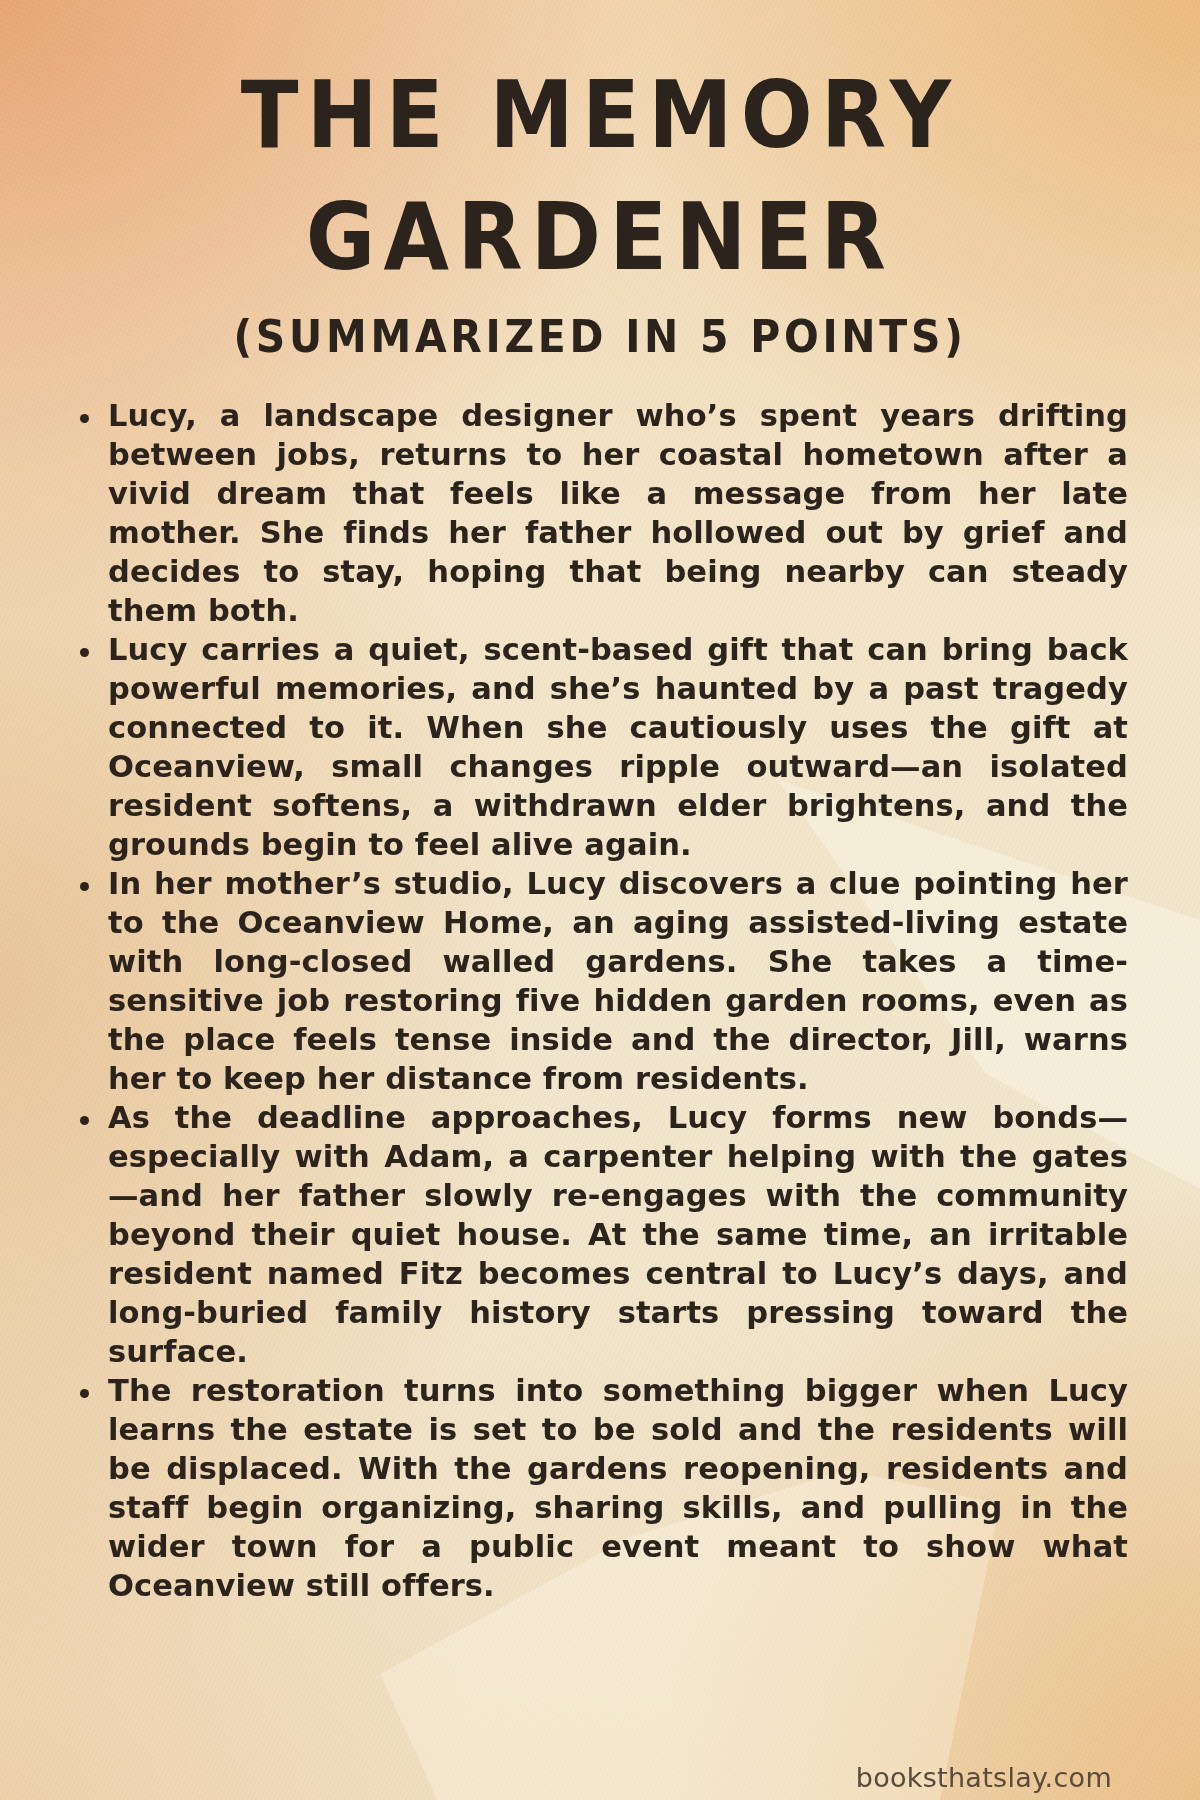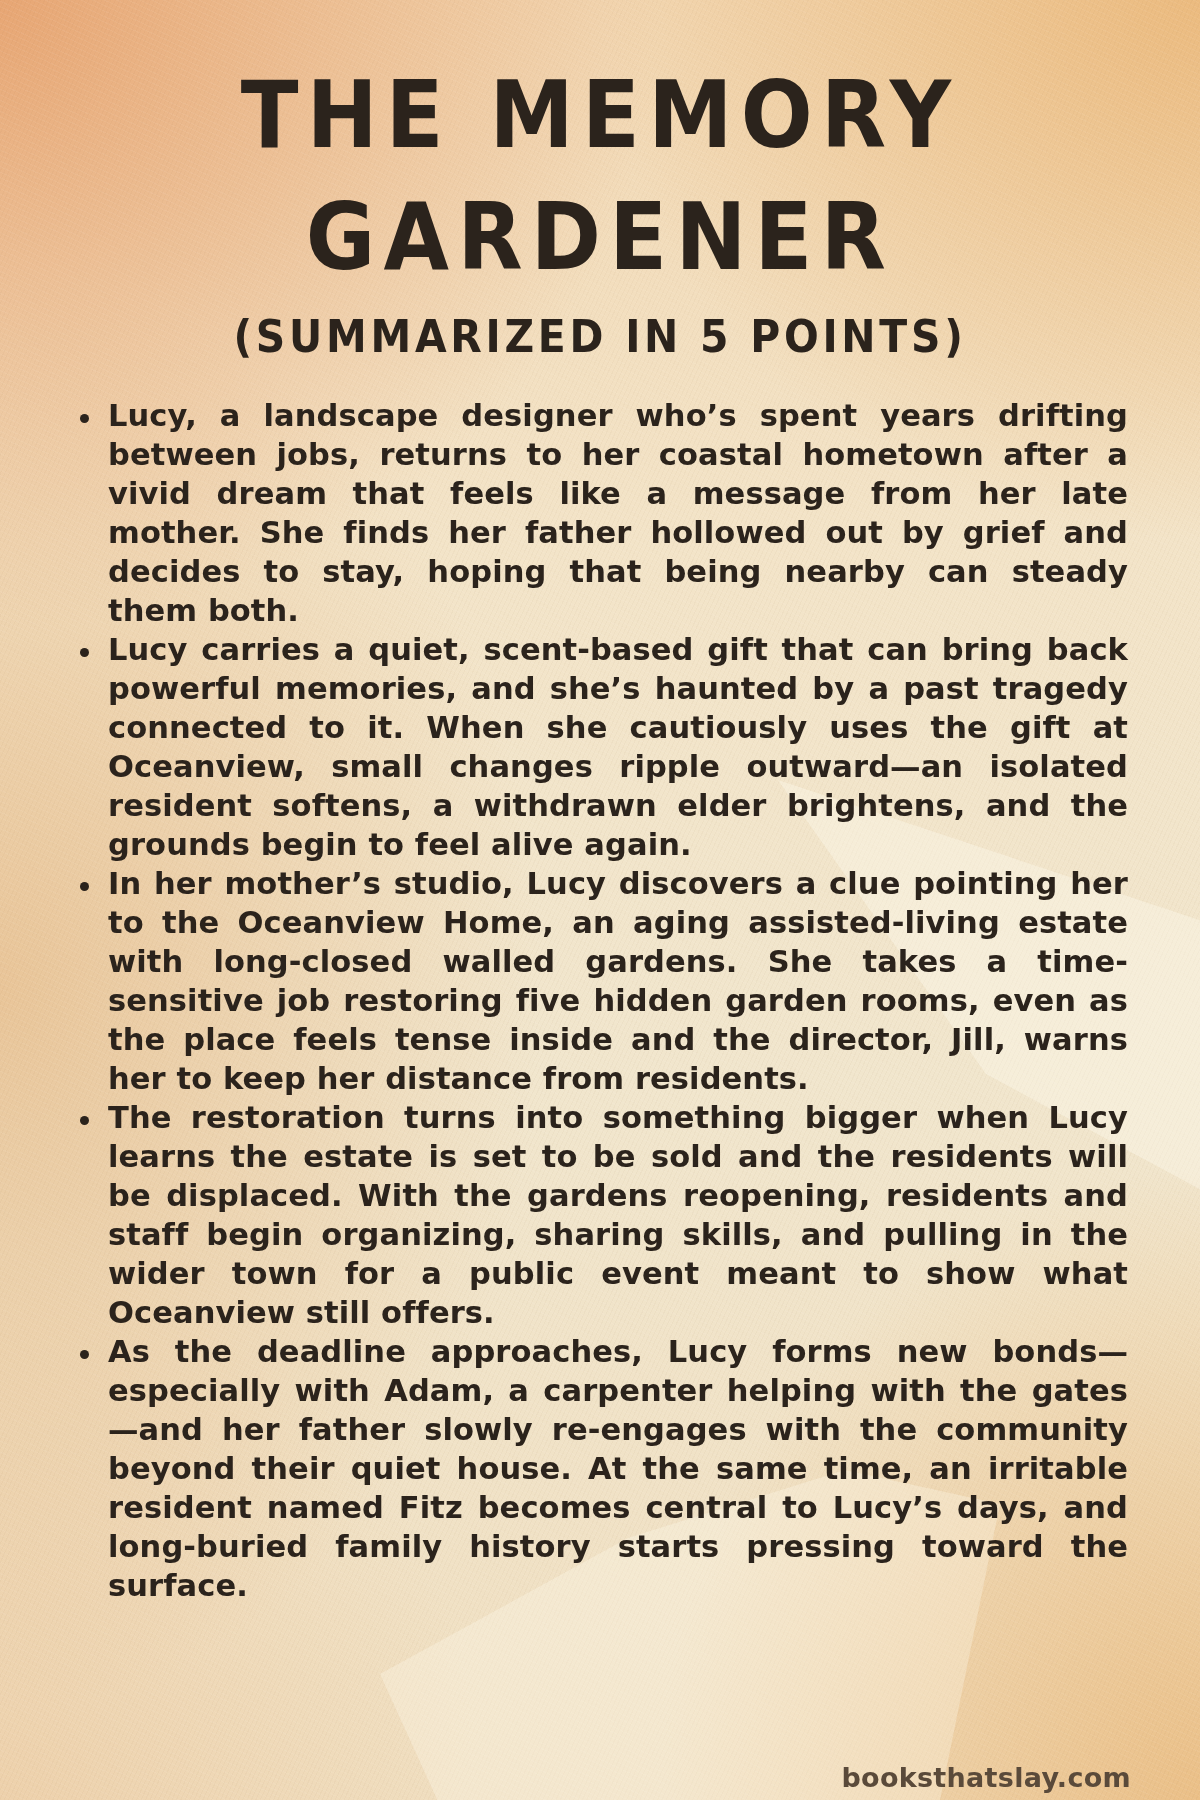--- a/index.html
+++ b/index.html
@@ -98,24 +98,24 @@
       position: absolute;
       left: 2px;
       top: 18px;
       width: 9px;
       height: 9px;
       border-radius: 50%;
       background: #2b231c;
     }
     .footer {
       position: absolute;
-      right: 69px;
+      right: 88px;
       top: 1762px;
       font-family: "DejaVu Sans", sans-serif;
-      font-weight: 700;
+      font-weight: 400;
       font-size: 27px;
       color: #5a4a3a;
       letter-spacing: 0.3px;
     }
   </style>
 </head>
 <body>
 
 <div class="texture"></div>
 <div class="crease c1"></div>
@@ -133,21 +133,21 @@
   <li class="point">
     <span class="bullet"></span>
     <span>Lucy carries a quiet, scent-based gift that can bring back powerful memories, and she’s haunted by a past tragedy connected to it. When she cautiously uses the gift at Oceanview, small changes ripple outward—an isolated resident softens, a withdrawn elder brightens, and the grounds begin to feel alive again.</span>
   </li>
   <li class="point">
     <span class="bullet"></span>
     <span>In her mother’s studio, Lucy discovers a clue pointing her to the Oceanview Home, an aging assisted-living estate with long-closed walled gardens. She takes a time-sensitive job restoring five hidden garden rooms, even as the place feels tense inside and the director, Jill, warns her to keep her distance from residents.</span>
   </li>
   <li class="point">
     <span class="bullet"></span>
-    <span>The restoration turns into something bigger when Lucy learns the estate is set to be sold and the residents will be displaced. With the gardens reopening, residents and staff begin organizing, sharing skills, and pulling in the wider town for a public event meant to show what Oceanview still offers.</span>
+    <span>As the deadline approaches, Lucy forms new bonds—especially with Adam, a carpenter helping with the gates—and her father slowly re-engages with the community beyond their quiet house. At the same time, an irritable resident named Fitz becomes central to Lucy’s days, and long-buried family history starts pressing toward the surface.</span>
   </li>
   <li class="point">
     <span class="bullet"></span>
-    <span>As the deadline approaches, Lucy forms new bonds—especially with Adam, a carpenter helping with the gates—and her father slowly re-engages with the community beyond their quiet house. At the same time, an irritable resident named Fitz becomes central to Lucy’s days, and long-buried family history starts pressing toward the surface.</span>
+    <span>The restoration turns into something bigger when Lucy learns the estate is set to be sold and the residents will be displaced. With the gardens reopening, residents and staff begin organizing, sharing skills, and pulling in the wider town for a public event meant to show what Oceanview still offers.</span>
   </li>
 </ul>
 
 <div class="footer">booksthatslay.com</div>
 
 </body></html>

